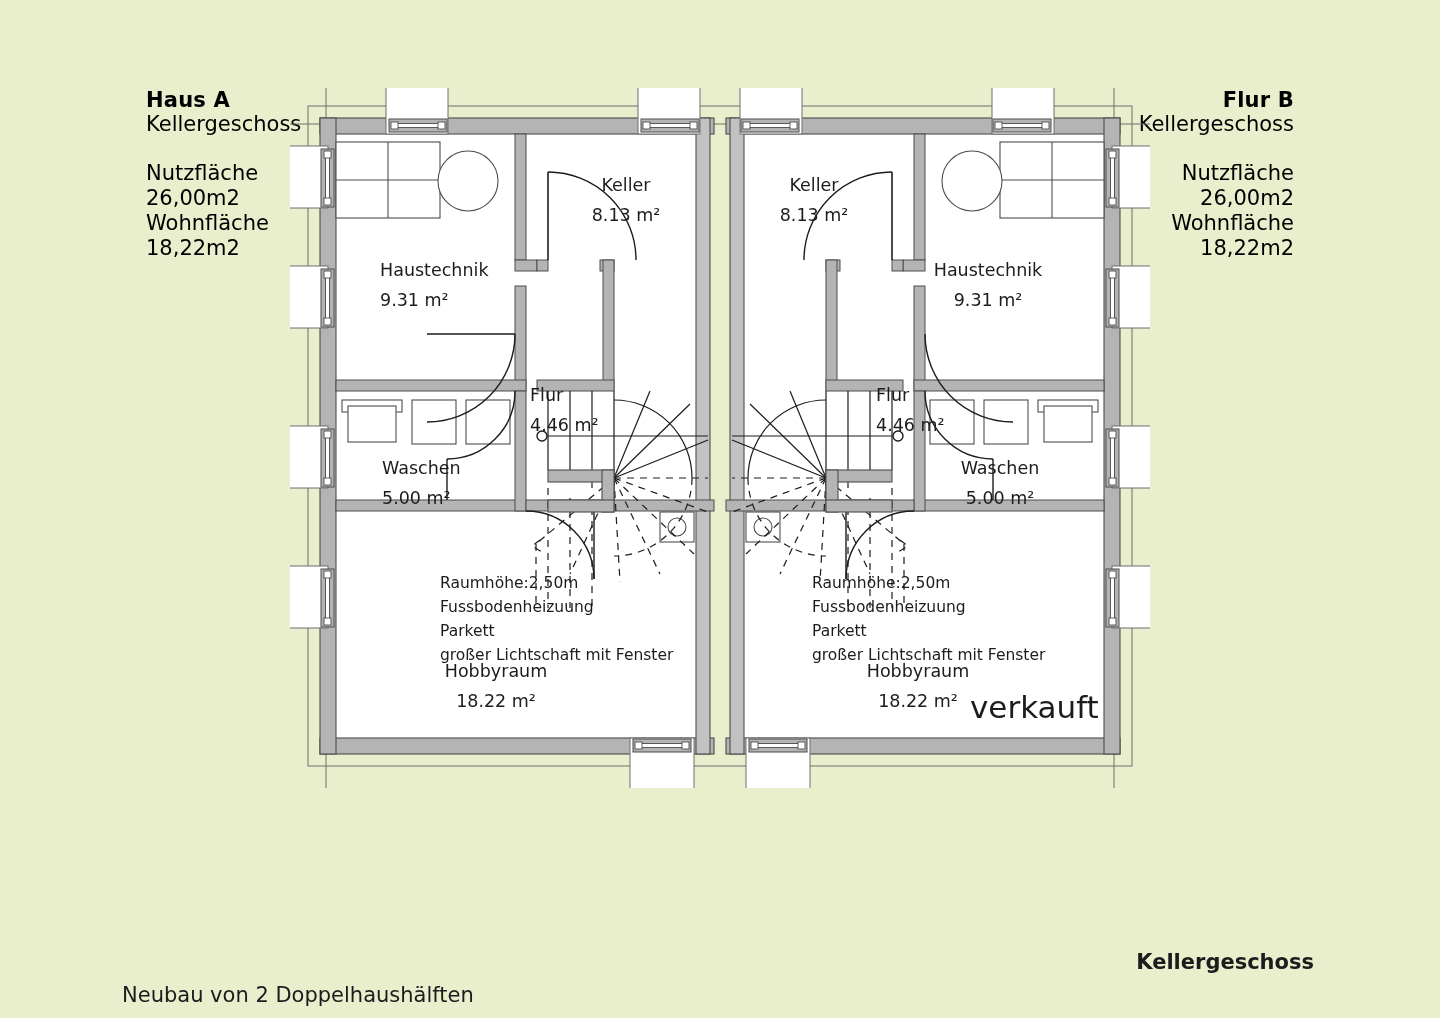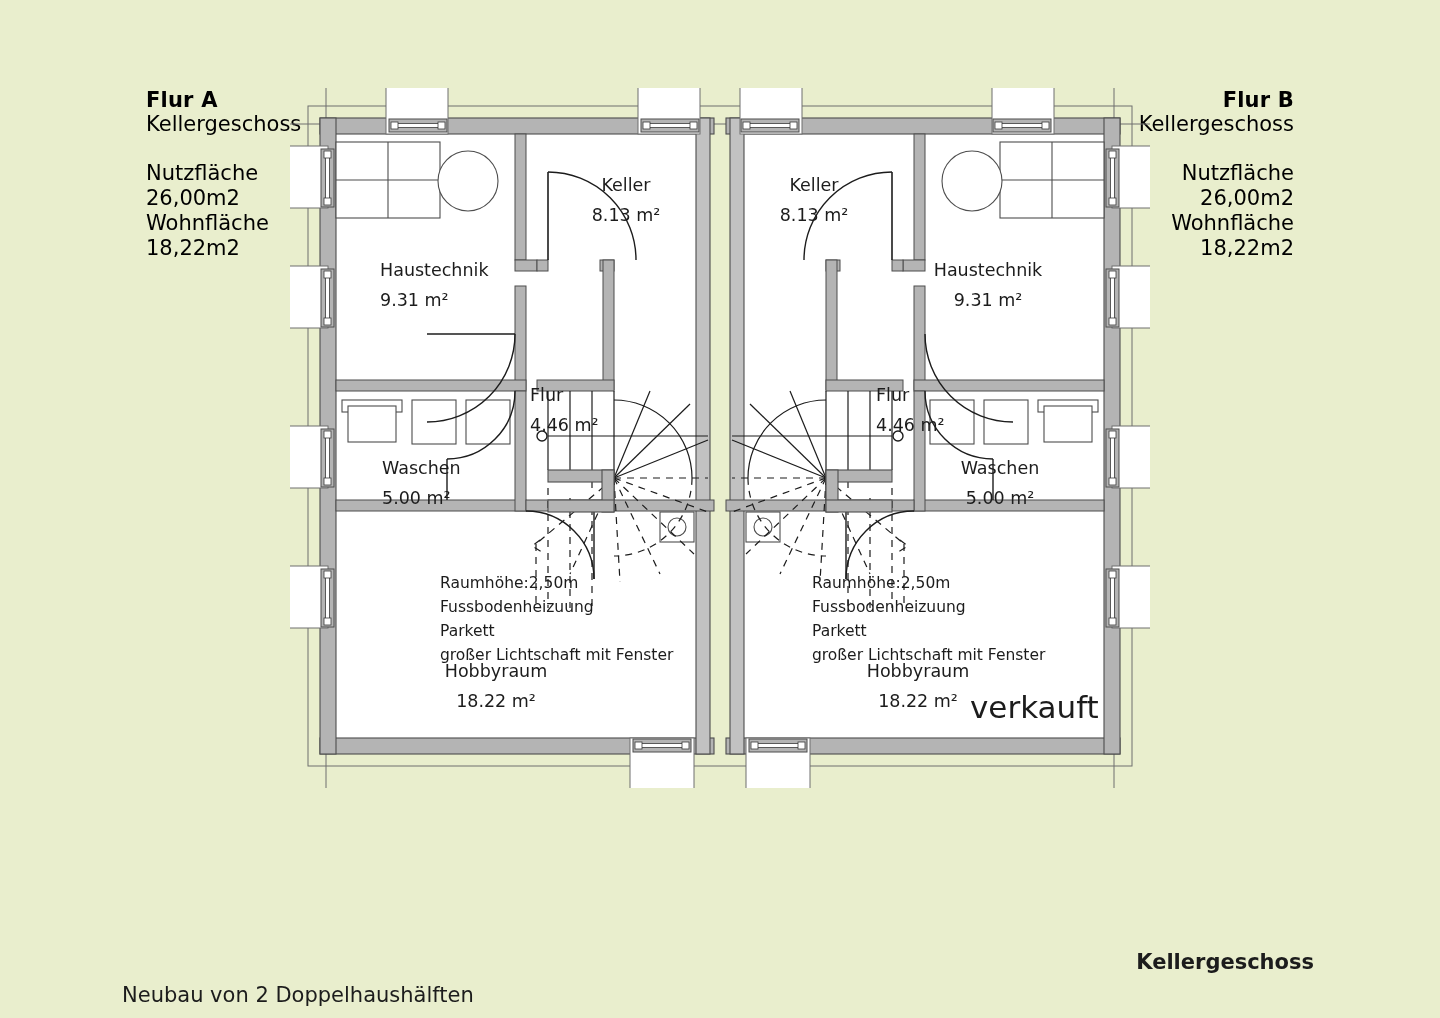--- a/index.html
+++ b/index.html
@@ -69,21 +69,21 @@
   .t-room { font-size: 17.5px; }
   .t-note { font-size: 15.5px; }
   .t-sold { font-size: 31px; }
 </style>
 </head>
 <body>
 
 <div class="stage">
 
   <div class="side-block" id="houseA-block">
-    <span class="side-title">Flur A</span>
+    <span class="side-title">Haus A</span>
     <span class="side-sub">Kellergeschoss</span>
     <span class="side-area">
       <span style="display:block">Nutzfläche</span>
       <span style="display:block">26,00m2</span>
       <span style="display:block">Wohnfläche</span>
       <span style="display:block">18,22m2</span>
     </span>
   </div>
 
   <div class="side-block" id="houseB-block">

